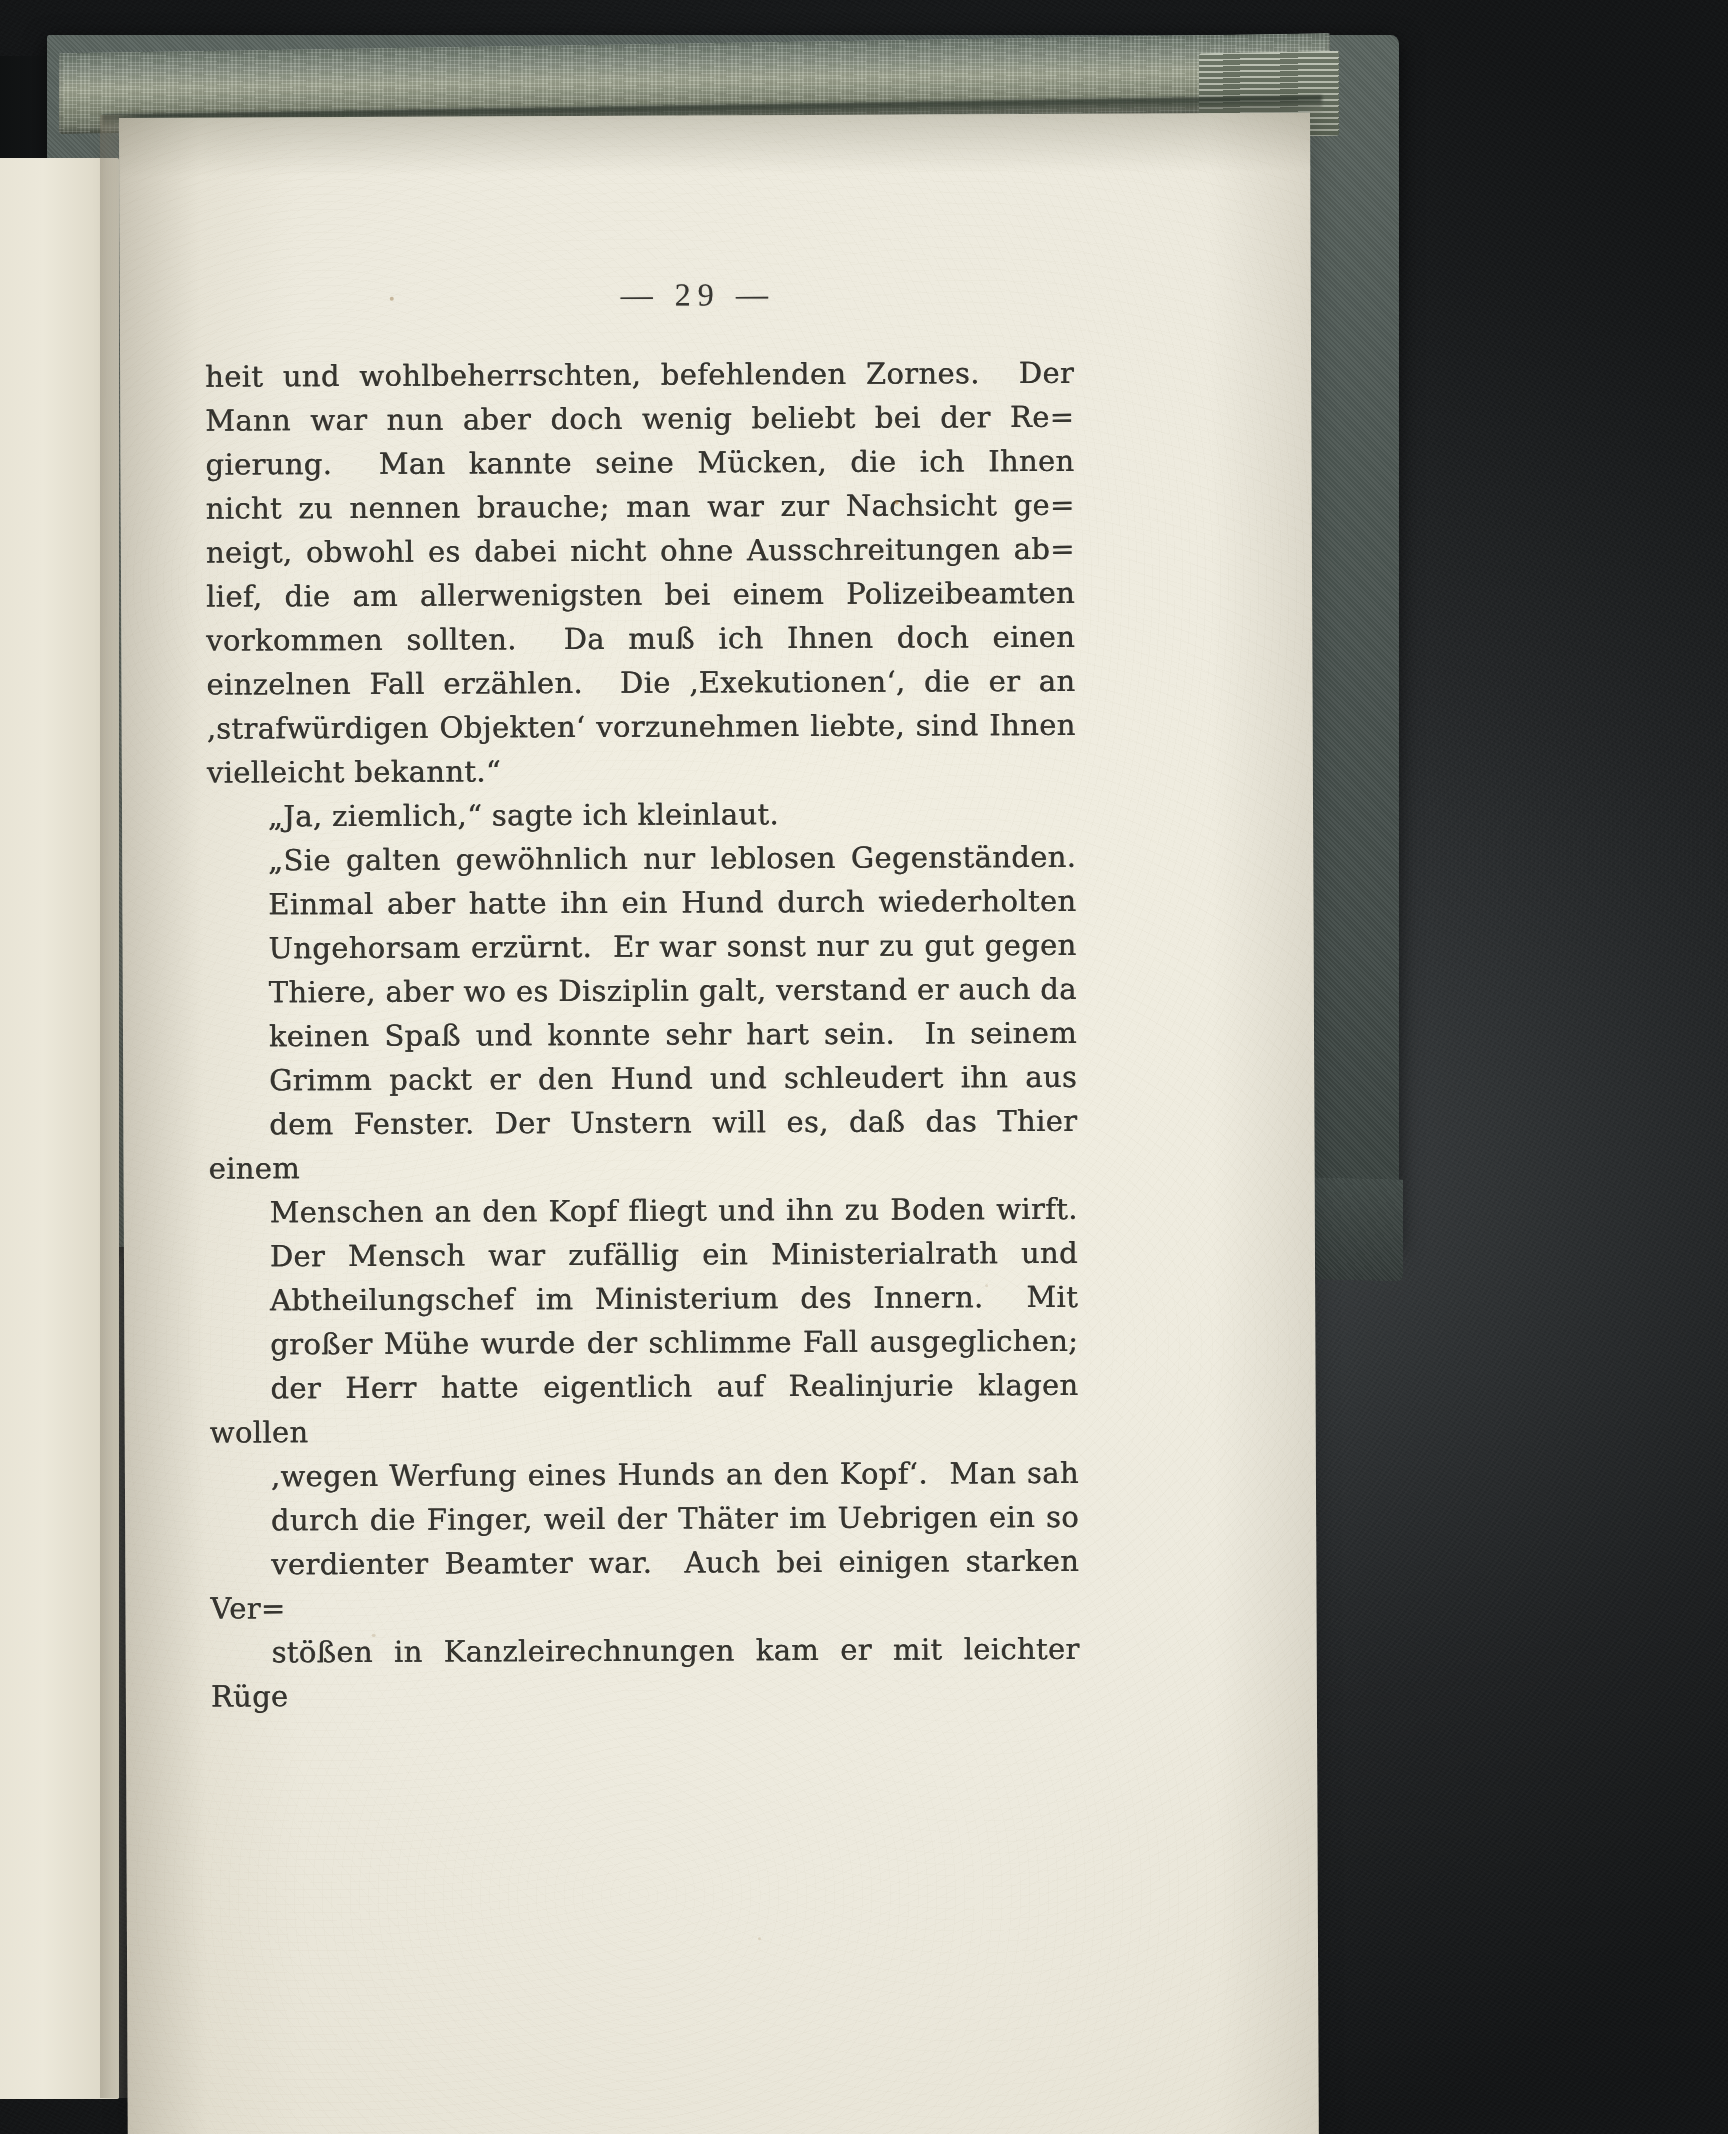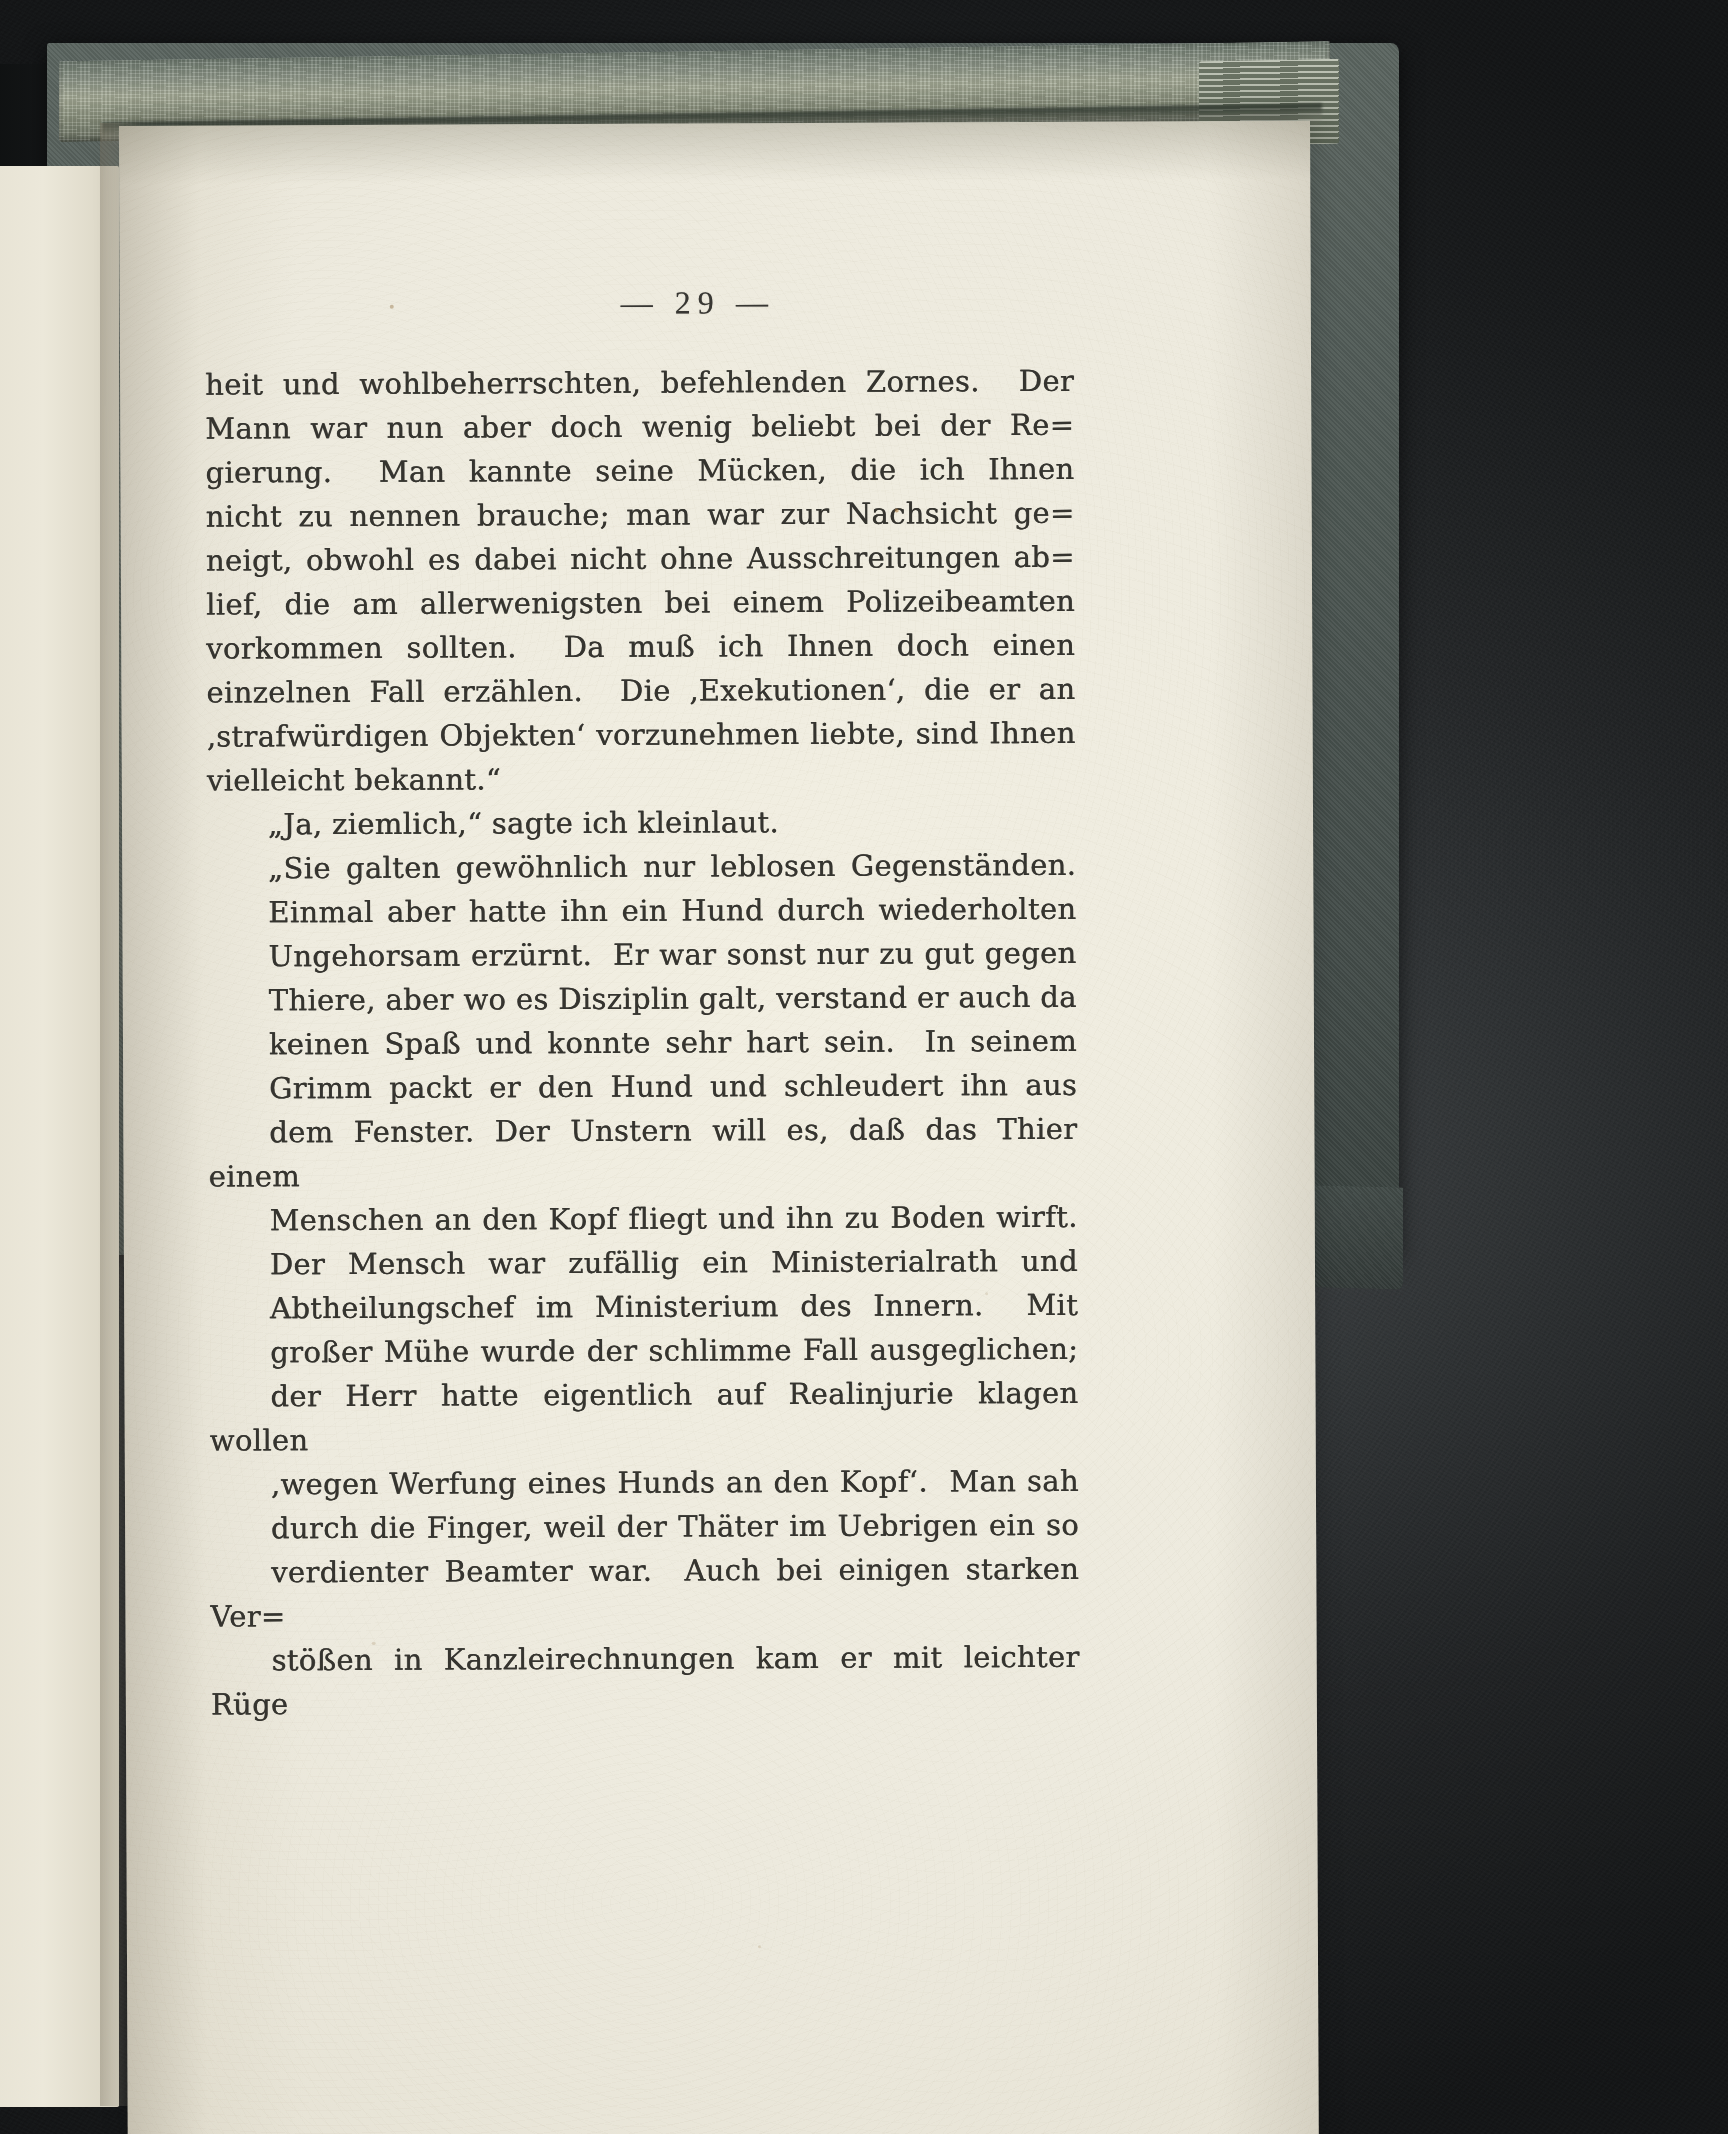--- a/index.html
+++ b/index.html
@@ -34,21 +34,21 @@
   }
   .backdrop-vignette {
     position: absolute;
     inset: 0;
     background: radial-gradient(ellipse 1271px 1187px at 831px 1059px, rgba(0,0,0,0) 35%, rgba(0,0,0,.45) 100%);
   }
 
   
   .book {
     position: absolute;
-    left: 0; top: 13px;
+    left: 0; top: 5px;
     width: 1415px;
     height: 1678px;
   }
 
   
   .gutter-shadow {
     position: absolute;
     left: -51px; top: 51px;
     width: 178px; height: 2034px;
     background: linear-gradient(90deg, #0b0d0d 0%, #141617 55%, rgba(28,30,31,0) 100%);

